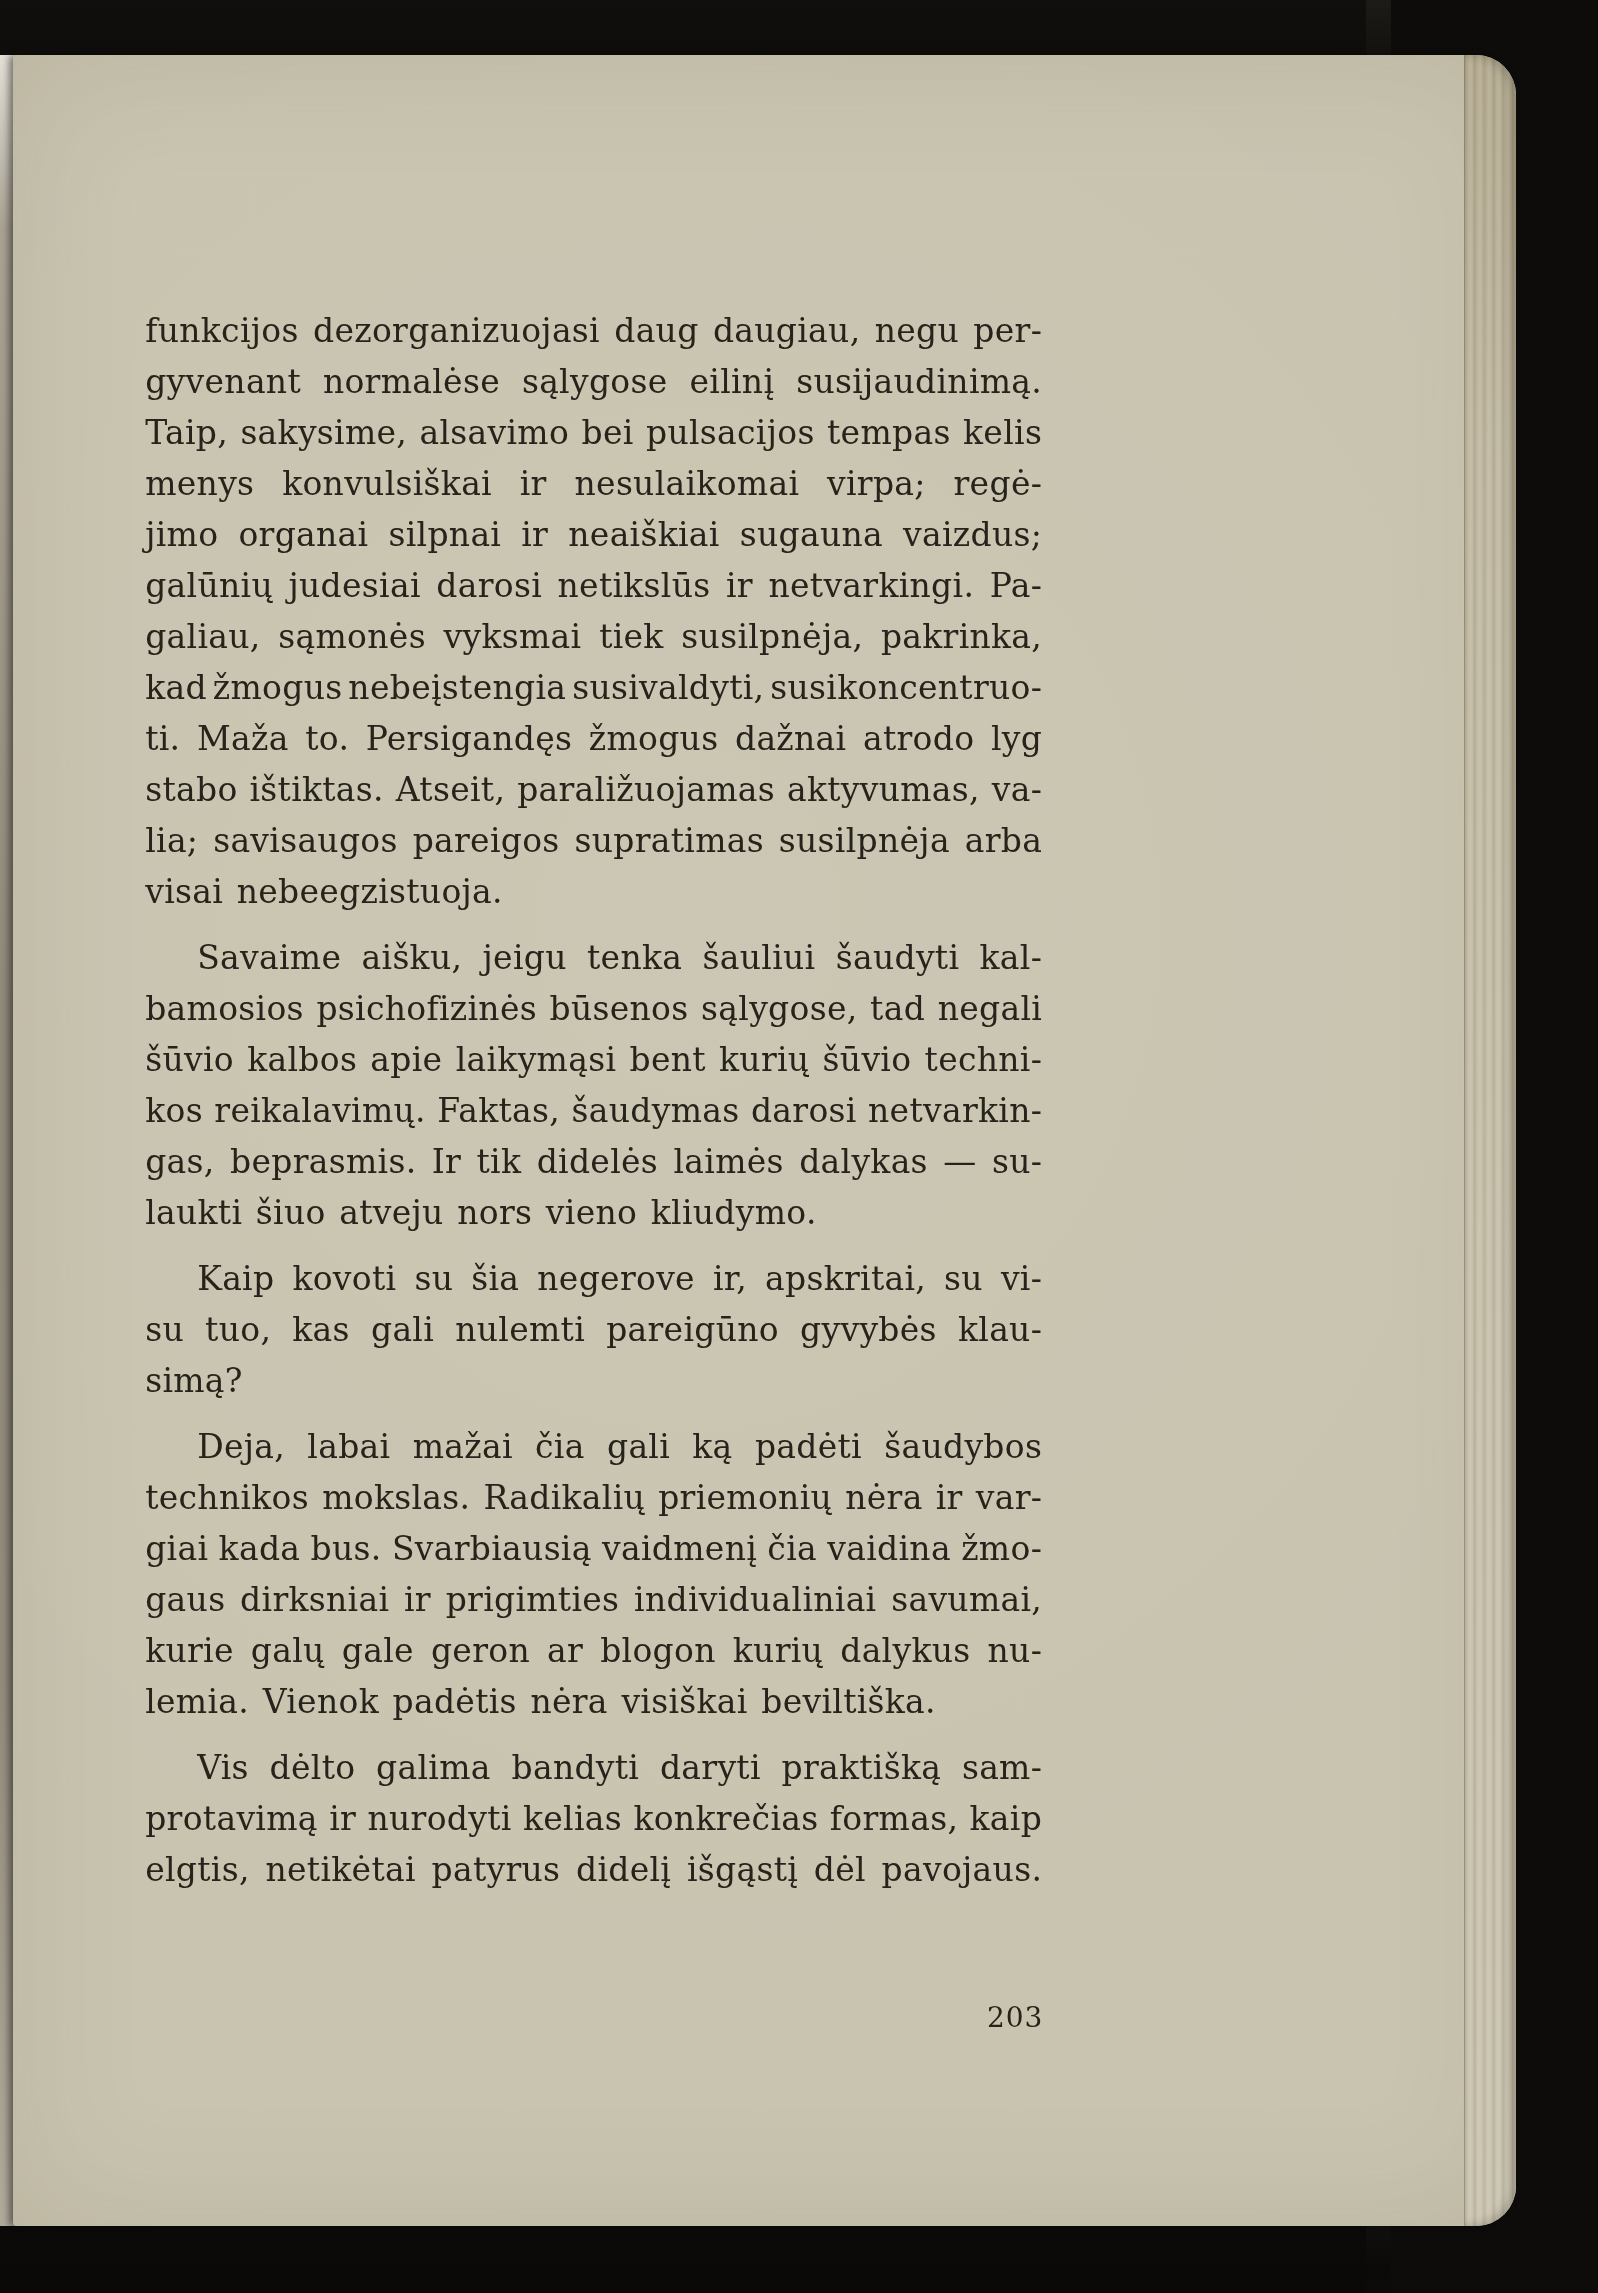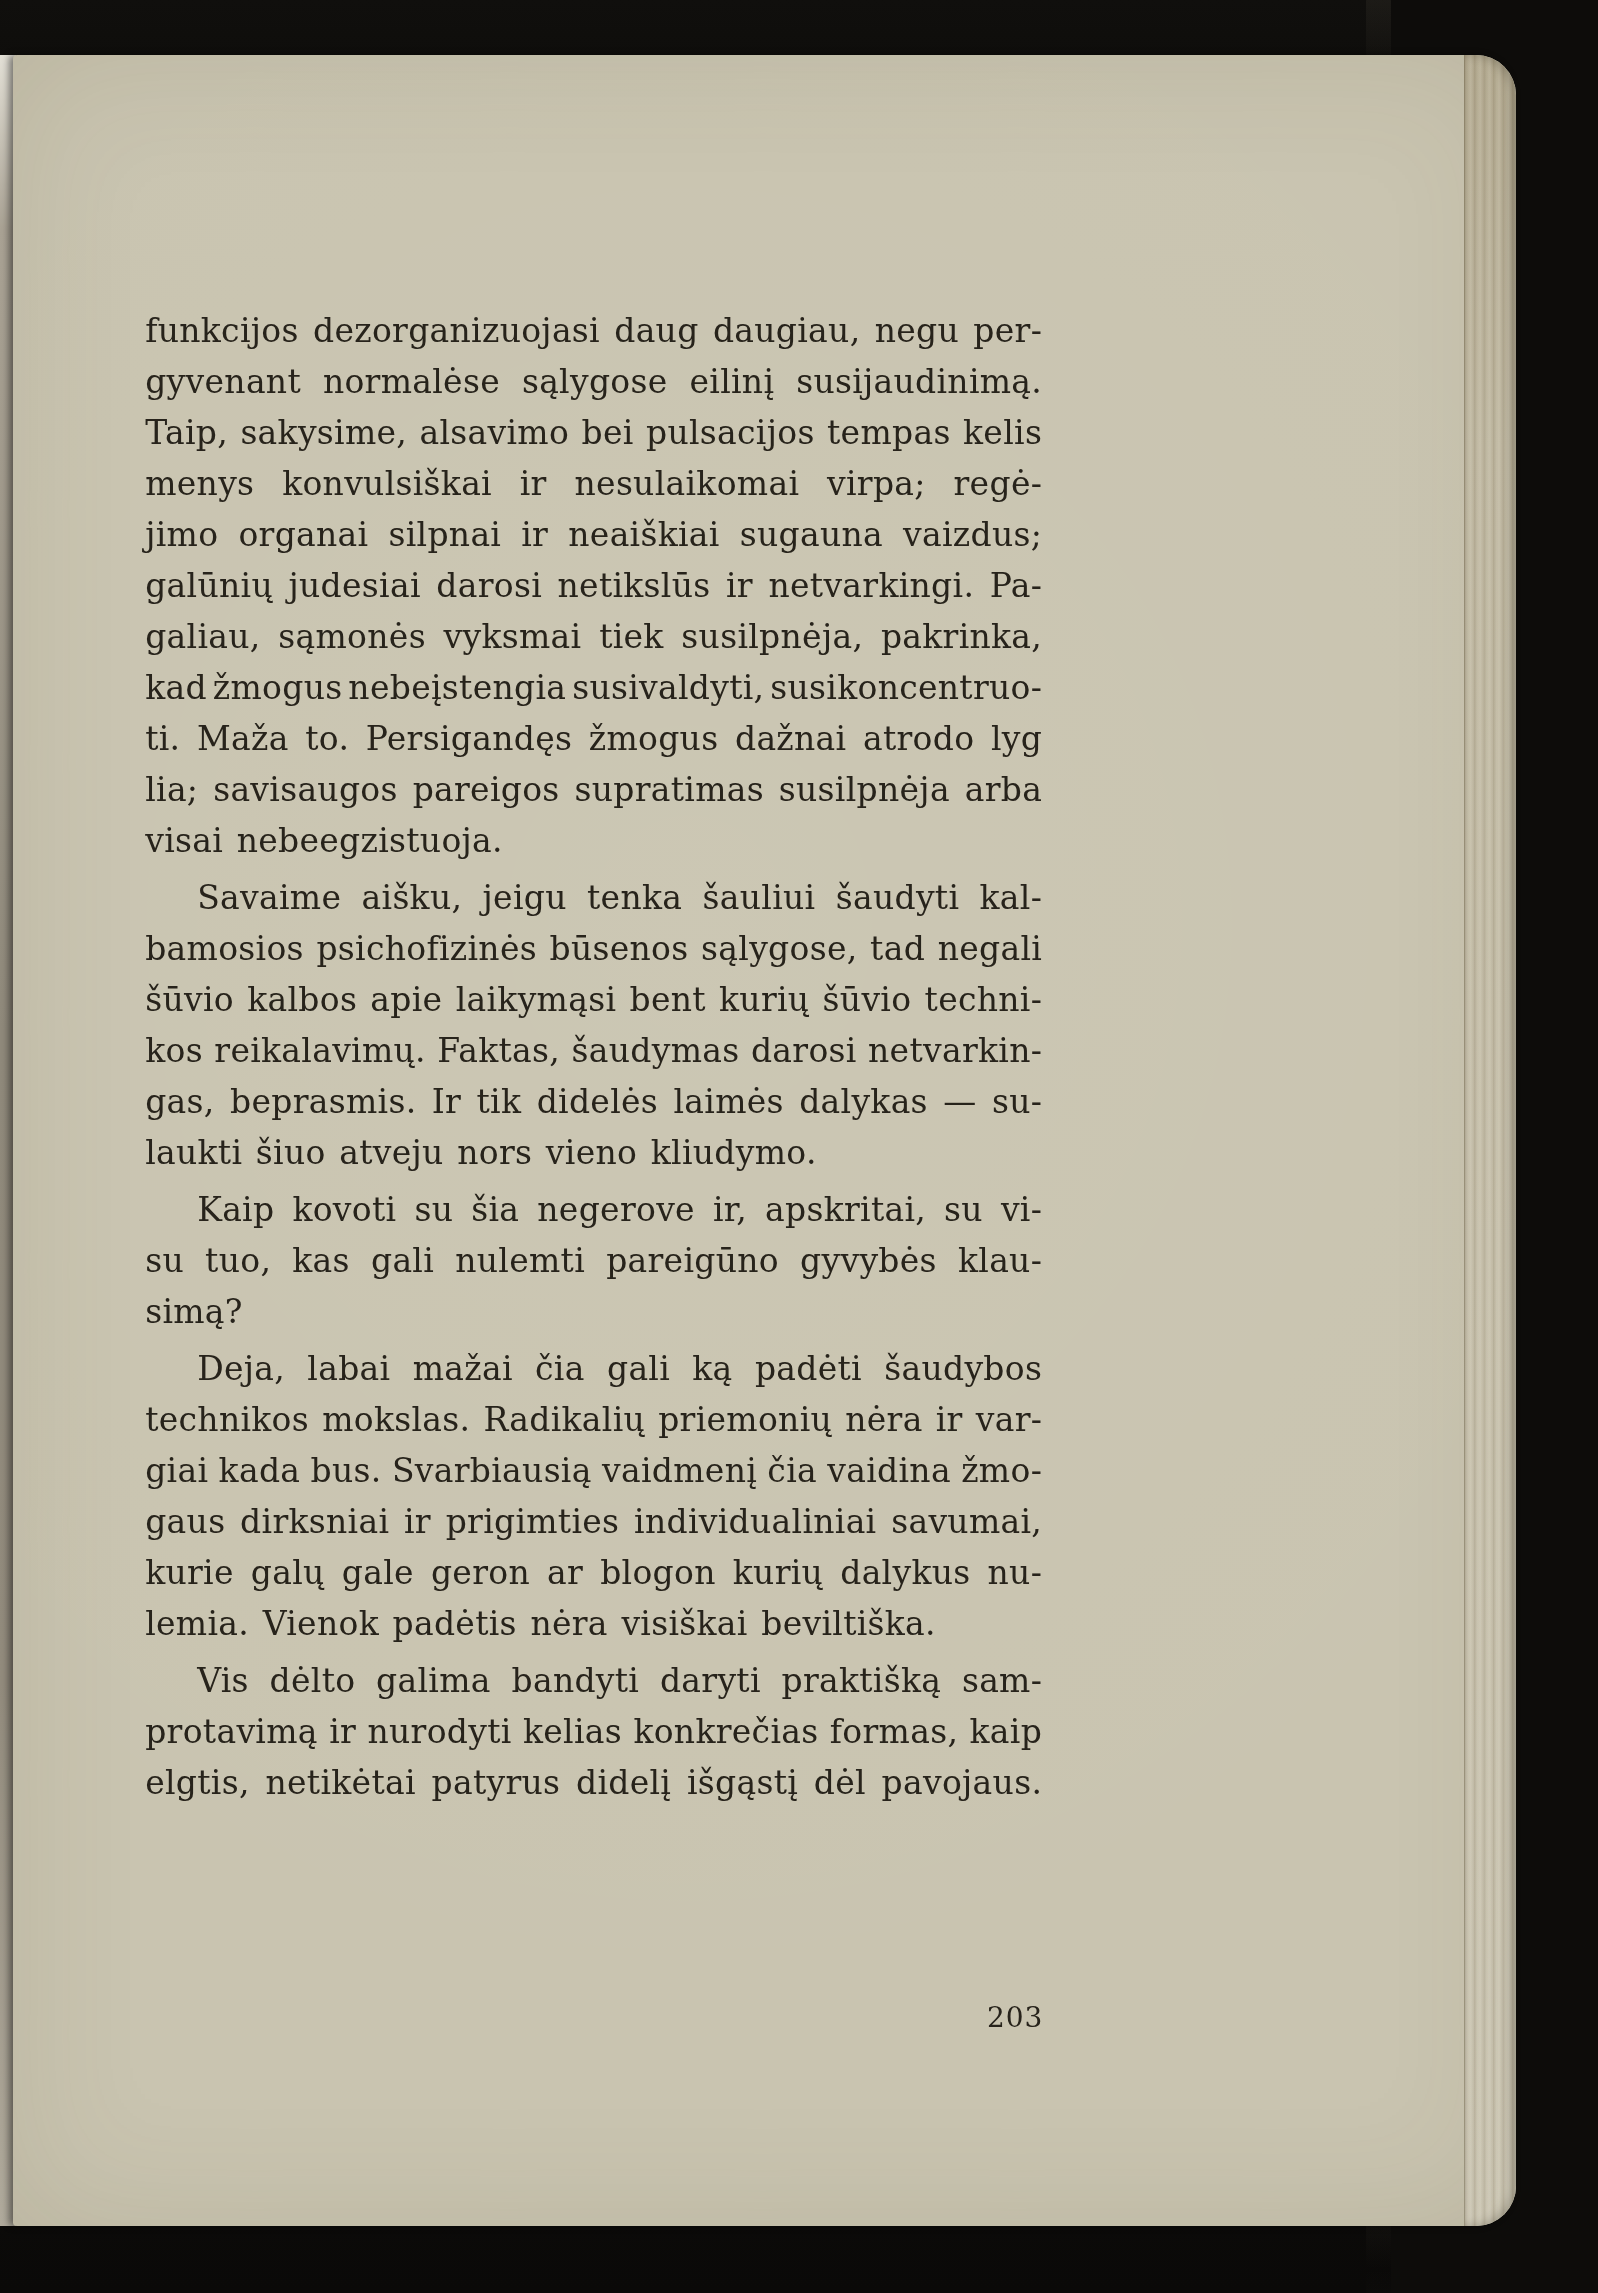--- a/index.html
+++ b/index.html
@@ -71,21 +71,21 @@
     position: absolute;
     left: 132px;
     top: 250px;
     width: 897px;
     font-size: 33px;
     line-height: 51px;
     color: #27231b;
     letter-spacing: 0.3px;
   }
   .para { margin: 0; }
-  .para.indent { margin-top: 6px; }
+  .para.indent { margin-top: 15px; }
   .para.indent .line:first-child { padding-left: 52px; }
   .line {
     height: 51px;
     white-space: nowrap;
     word-spacing: 2.8px;
   }
   .line.j {
     display: flex;
     justify-content: space-between;
     word-spacing: normal;
@@ -178,20 +178,28 @@
             <span>ti.</span>
             <span>Maža</span>
             <span>to.</span>
             <span>Persigandęs</span>
             <span>žmogus</span>
             <span>dažnai</span>
             <span>atrodo</span>
             <span>lyg</span>
           </div>
           <div class="line j">
+            <span>stabo</span>
+            <span>ištiktas.</span>
+            <span>Atseit,</span>
+            <span>paraližuojamas</span>
+            <span>aktyvumas,</span>
+            <span>va-</span>
+          </div>
+          <div class="line j">
             <span>lia;</span>
             <span>savisaugos</span>
             <span>pareigos</span>
             <span>supratimas</span>
             <span>susilpnėja</span>
             <span>arba</span>
           </div>
           <div class="line">visai nebeegzistuoja.</div>
         </div>
         <div class="para indent">

